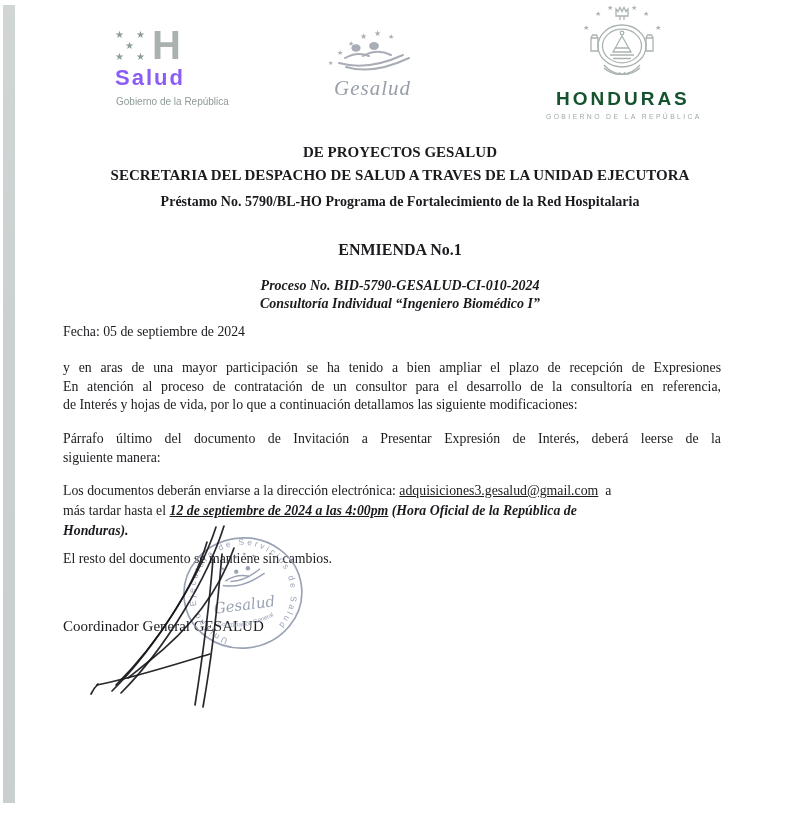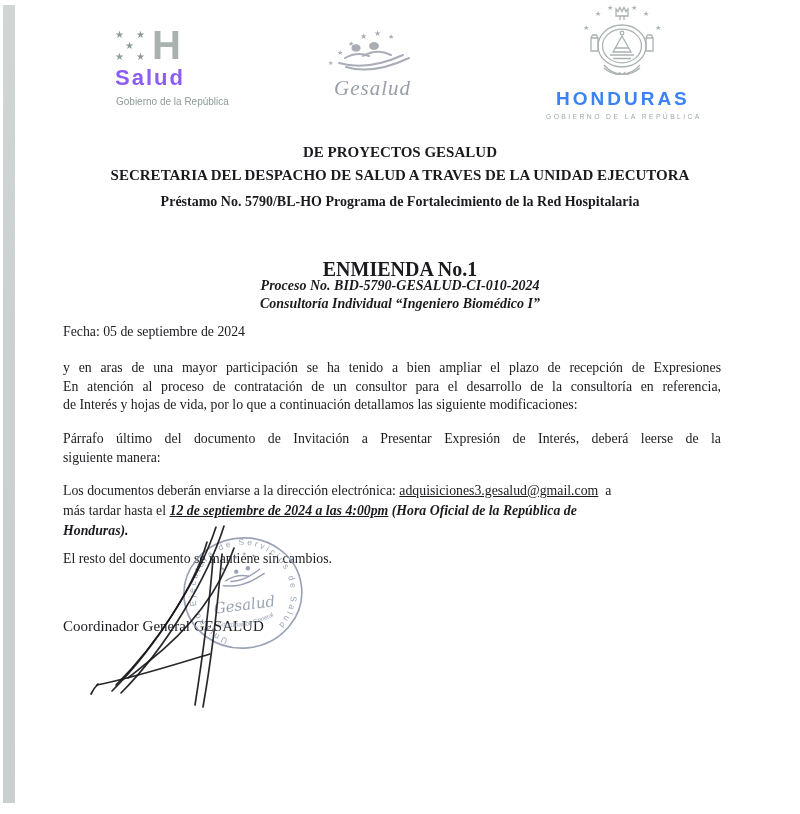--- a/index.html
+++ b/index.html
@@ -30,30 +30,30 @@
   .salud-tag { position:absolute; left:1px; top:69px; font-family:"Liberation Sans",sans-serif;
     font-size:10px; color:#8e9b98; white-space:nowrap; }
 
   .gesalud-logo { left:310px; top:24px; width:125px; height:80px; }
   .gesalud-word { position:absolute; left:0; top:52px; width:125px; text-align:center;
     font-style:italic; font-size:21px; letter-spacing:1px; color:#999fa8; }
 
   .honduras-logo { left:556px; top:2px; width:132px; height:126px; text-align:center; }
   .honduras-word { position:absolute; left:0; top:86px; width:132px; text-align:left;
     font-family:"Liberation Sans",sans-serif; font-weight:bold; font-size:19px;
-    letter-spacing:3px; color:#3b82f6; white-space:nowrap; }
+    letter-spacing:3px; color:#14532d; white-space:nowrap; }
   .honduras-tag { position:absolute; left:-10px; top:111px; width:152px; text-align:center;
     font-family:"Liberation Sans",sans-serif; font-size:6.8px; letter-spacing:2.4px;
     color:#9daaa8; white-space:nowrap; }
 
   
   .center-block { left:63px; width:674px; text-align:center; }
   .title-block { top:141px; font-weight:bold; font-size:15px; line-height:23px; }
   .loan-line   { top:194px; font-weight:bold; font-size:14px; }
-  .amendment   { top:258px; font-weight:bold; font-size:20px; }
+  .amendment   { top:241px; font-weight:bold; font-size:16px; }
   .process-block { top:277px; font-weight:bold; font-size:14px; line-height:18px;font-style:italic; }
 
   
   .body-block { left:63px; width:658px; font-size:13.8px; }
   .date-line { top:324px; }
   .para { line-height:18.6px; }
   .p1 { top:359px; }
   .p2 { top:430px; }
   .p3 { top:481px; line-height:20px; }
   .closing { top:551px; }

